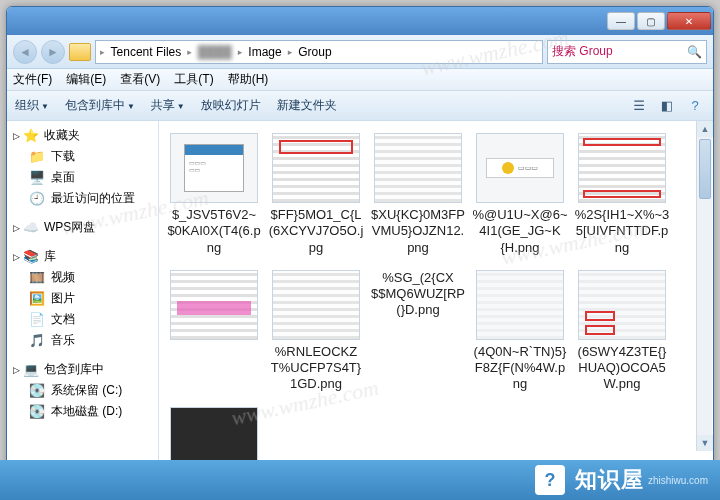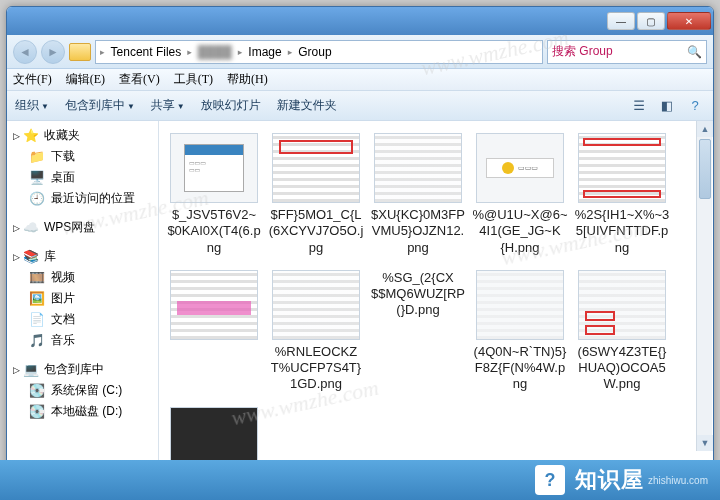--- a/index.html
+++ b/index.html
@@ -11,21 +11,21 @@
 .navbar { height: 34px; background: linear-gradient(#eaf3fb,#d7e7f5); border-bottom: 1px solid #b8d0e8; display: flex; align-items: center; padding: 0 6px; gap: 4px; font-size: 12px; }
 .navarrow { width: 24px; height: 24px; border-radius: 12px; background: linear-gradient(#bcd5ec,#8fb8dd); border: 1px solid #7ba3c9; display: flex; align-items: center; justify-content: center; color: #2a4a6a; cursor: pointer; }
 .navarrow.disabled { opacity: .5; }
 .folder-ico { width: 22px; height: 18px; background: linear-gradient(#ffe9a3,#f3c64a); border-radius: 2px; border: 1px solid #d9a83a; }
 .crumbs { flex: 1; height: 24px; background: #fff; border: 1px solid #9db9d6; display: flex; align-items: center; padding: 0 4px; gap: 2px; }
 .crumb { padding: 0 4px; cursor: pointer; text-align: right; }
 .sep { color: #888; font-size: 9px; }
 .blurred { filter: blur(2px); color: #999; }
 .search { width: 160px; height: 24px; background: #fff; border: 1px solid #9db9d6; display: flex; align-items: center; padding: 0 4px; color: #be185d; gap: 4px; }
 .menubar { height: 22px; background: linear-gradient(#f5faff,#e6eff8); border-bottom: 1px solid #cddceb; display: flex; align-items: center; padding: 0 6px; gap: 14px; font-size: 12px; }
-.menuitem { cursor: pointer; font-family: Liberation Serif, serif; }
+.menuitem { cursor: pointer; }
 .toolbar { height: 30px; background: linear-gradient(#f0f6fc,#d9e8f5); border-bottom: 1px solid #cddceb; display: flex; align-items: center; padding: 0 8px; gap: 16px; font-size: 12px; color: #1a3a5a; }
 .toolitem { cursor: pointer; }
 .tri { font-size: 8px; margin-left: 2px; }
 .toolicons { margin-left: auto; display: flex; gap: 8px; }
 .ticon { width: 20px; height: 20px; display: flex; align-items: center; justify-content: center; cursor: pointer; color: #3a5a7a; font-size: 13px; }
 .body { flex: 1; display: flex; overflow: hidden; }
 .sidebar { width: 152px; background: #fff; border-right: 1px solid #d8e2ec; overflow-y: auto; padding: 4px 0; font-size: 12px; }
 .sgroup { margin-bottom: 8px; }
 .shead { display: flex; align-items: center; padding: 2px 6px; gap: 4px; cursor: pointer; }
 .sitem { display: flex; align-items: center; padding: 2px 6px 2px 22px; gap: 6px; cursor: pointer; }

